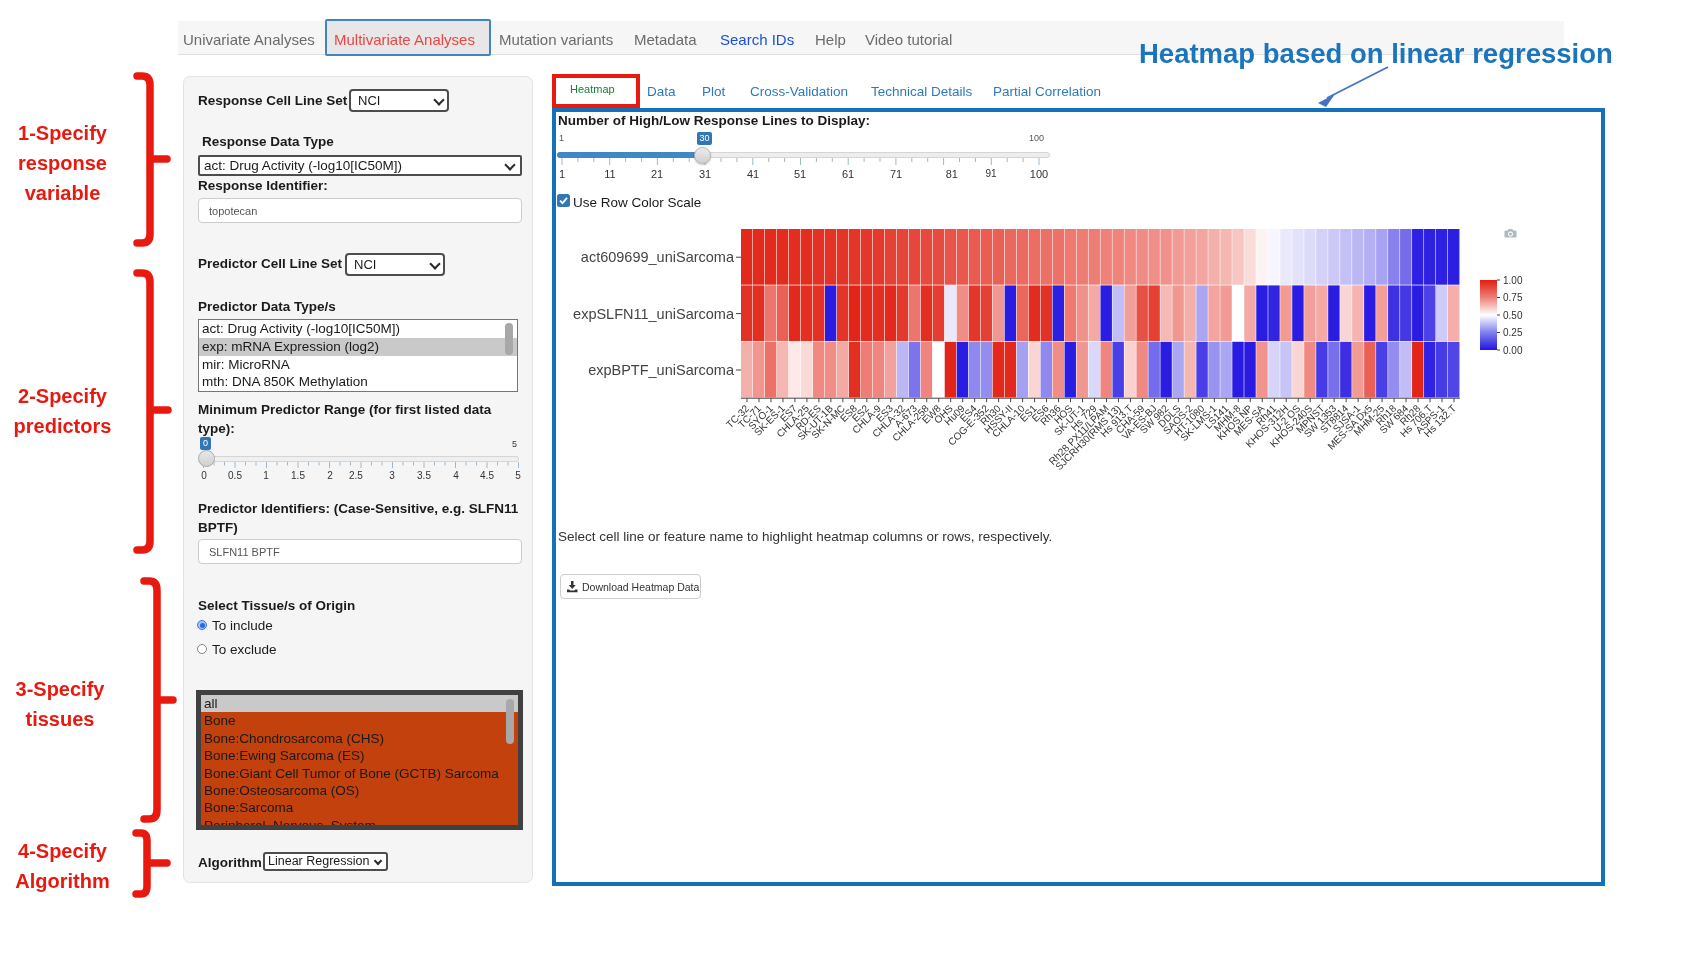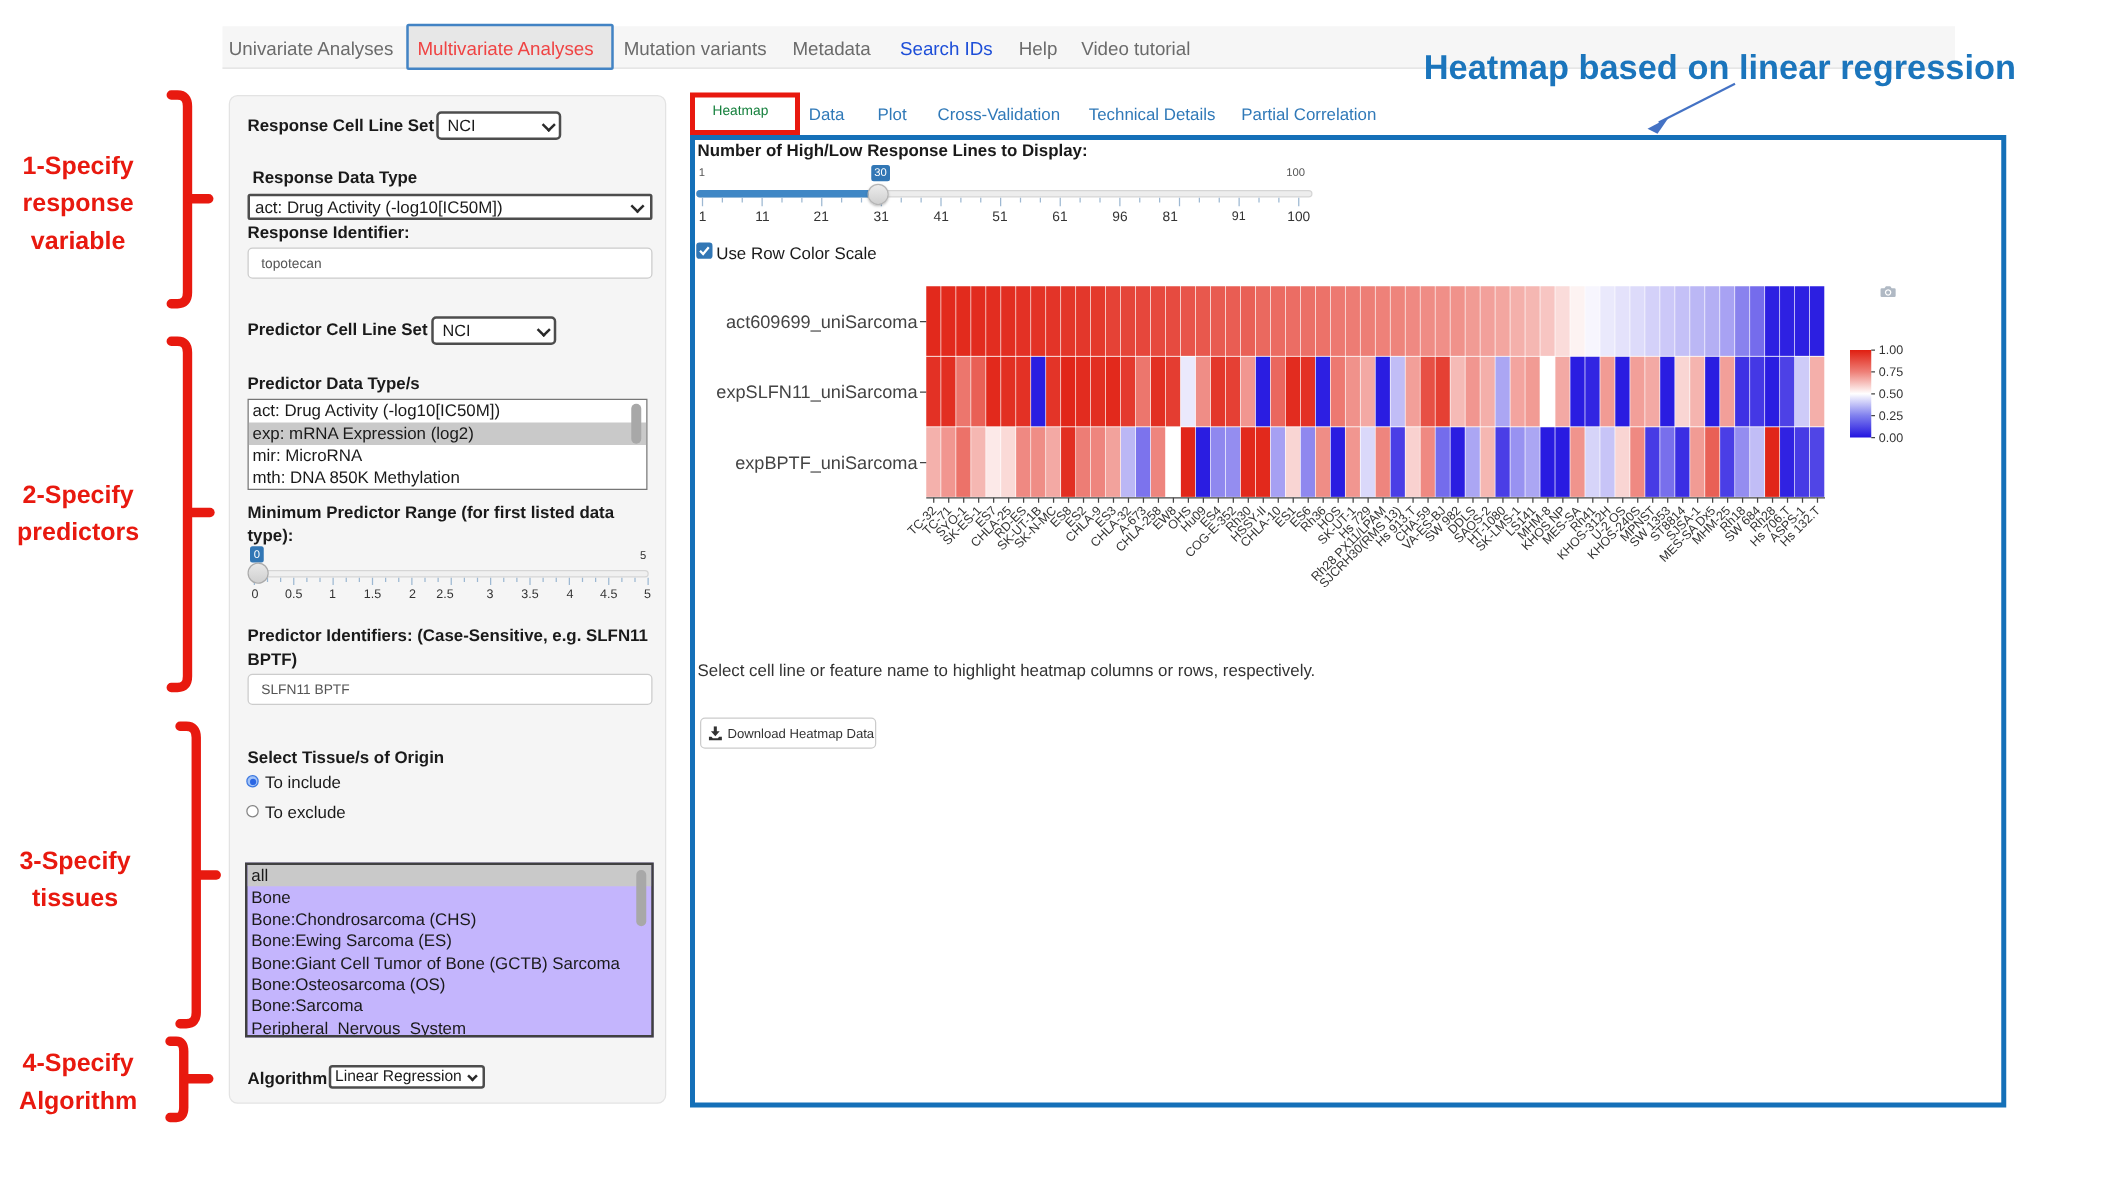--- a/index.html
+++ b/index.html
@@ -119,21 +119,21 @@
 <div class="abs b" style="left:198px;top:499px;font-size:13.5px;color:#1a1a1a;line-height:19px">Predictor Identifiers: (Case-Sensitive, e.g. SLFN11<br>BPTF)</div>
 <div class="abs" style="left:198px;top:539px;width:324px;height:25px;background:#fff;border:1px solid #ccc;border-radius:4px;font-size:11px;color:#555;line-height:24px;padding-left:10px">SLFN11 BPTF</div>
 
 <div class="abs b" style="left:198px;top:598px;font-size:13.5px;color:#1a1a1a">Select Tissue/s of Origin</div>
 <div class="abs" style="left:197px;top:620px;width:10px;height:10px;border-radius:50%;background:#a3c3f7;border:1px solid #3d78e0"></div>
 <div class="abs" style="left:199.5px;top:622.5px;width:5px;height:5px;border-radius:50%;background:#2a66e4"></div>
 <div class="abs" style="left:212px;top:618px;font-size:13.5px;color:#1a1a1a">To include</div>
 <div class="abs" style="left:197px;top:644px;width:10px;height:10px;border-radius:50%;background:#fff;border:1.5px solid #858585"></div>
 <div class="abs" style="left:212px;top:642px;font-size:13.5px;color:#1a1a1a">To exclude</div>
 
-<div class="abs" style="left:196px;top:690px;width:327px;height:140px;background:#c4b5fd;border:2px solid #404040;overflow:hidden;font-size:13.5px;color:#1a1a1a;line-height:17.4px;white-space:nowrap">
+<div class="abs" style="left:196px;top:690px;width:327px;height:140px;background:#c2410c;border:5px solid #404040;overflow:hidden;font-size:13.5px;color:#1a1a1a;line-height:17.4px;white-space:nowrap">
 <div style="padding-left:3px;background:#c9c9c9">all</div>
 <div style="padding-left:3px">Bone</div>
 <div style="padding-left:3px">Bone:Chondrosarcoma (CHS)</div>
 <div style="padding-left:3px">Bone:Ewing Sarcoma (ES)</div>
 <div style="padding-left:3px">Bone:Giant Cell Tumor of Bone (GCTB) Sarcoma</div>
 <div style="padding-left:3px">Bone:Osteosarcoma (OS)</div>
 <div style="padding-left:3px">Bone:Sarcoma</div>
 <div style="padding-left:3px">Peripheral_Nervous_System</div>
 <div style="position:absolute;right:4px;top:4px;width:8px;height:45px;background:#a8a8a8;border-radius:4px"></div>
 </div>
@@ -194,22 +194,22 @@
 </g>
 </svg>
 <div class="abs" style="left:694px;top:147px;width:17px;height:17px;background:linear-gradient(#ececec,#d0d0d0);border:1px solid #b5b5b5;border-radius:50%;box-shadow:0 1px 2px rgba(0,0,0,.25)"></div>
 <div class="abs" style="left:548px;top:168px;width:28px;text-align:center;font-size:11px;color:#333">1</div>
 <div class="abs" style="left:596px;top:168px;width:28px;text-align:center;font-size:11px;color:#333">11</div>
 <div class="abs" style="left:643px;top:168px;width:28px;text-align:center;font-size:11px;color:#333">21</div>
 <div class="abs" style="left:691px;top:168px;width:28px;text-align:center;font-size:11px;color:#333">31</div>
 <div class="abs" style="left:739px;top:168px;width:28px;text-align:center;font-size:11px;color:#333">41</div>
 <div class="abs" style="left:786px;top:168px;width:28px;text-align:center;font-size:11px;color:#333">51</div>
 <div class="abs" style="left:834px;top:168px;width:28px;text-align:center;font-size:11px;color:#333">61</div>
-<div class="abs" style="left:882px;top:168px;width:28px;text-align:center;font-size:11px;color:#333">96</div>
-<div class="abs" style="left:930px;top:168px;width:28px;text-align:left;font-size:11px;color:#333">81</div>
+<div class="abs" style="left:882px;top:168px;width:28px;text-align:center;font-size:11px;color:#333">71</div>
+<div class="abs" style="left:930px;top:168px;width:28px;text-align:right;font-size:11px;color:#333">81</div>
 <div class="abs" style="left:977px;top:168px;width:28px;text-align:center;font-size:10px;color:#333">91</div>
 <div class="abs" style="left:1025px;top:168px;width:28px;text-align:center;font-size:11px;color:#333">100</div>
 
 <div class="abs" style="left:557px;top:194px;width:13px;height:13px;background:#3277b5;border-radius:2.5px"></div>
 <svg class="abs" style="left:557px;top:194px" width="13" height="13" viewBox="0 0 13 13">
     <path d="M3 6.6 L5.5 9.2 L10 3.8" stroke="#fff" stroke-width="1.8" fill="none"></path>
   </svg>
 <div class="abs" style="left:573px;top:195px;font-size:13.5px;color:#1a1a1a">Use Row Color Scale</div>
 
 <svg width="990" height="262" viewBox="0 0 990 262" style="position:absolute;left:560px;top:218px;font-family:'Liberation Sans',sans-serif">

